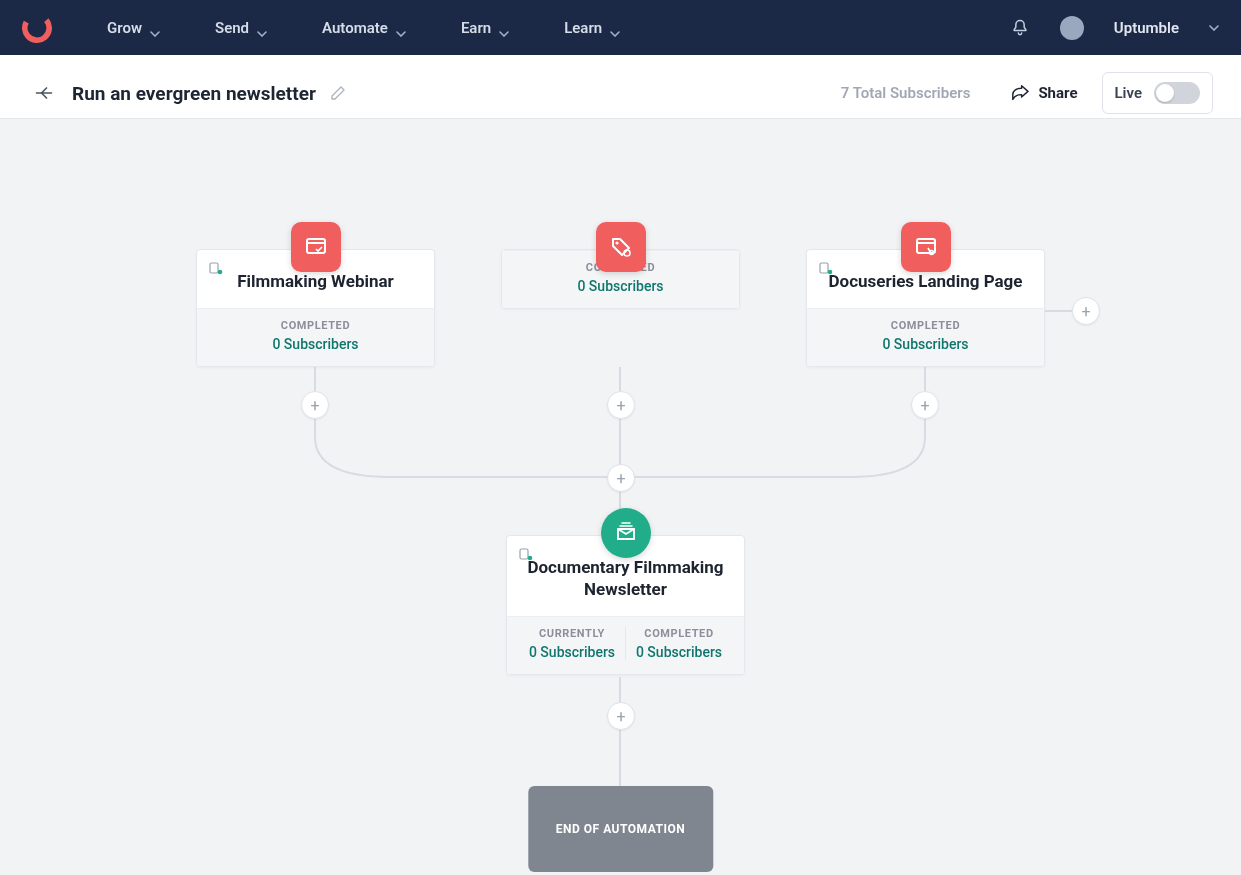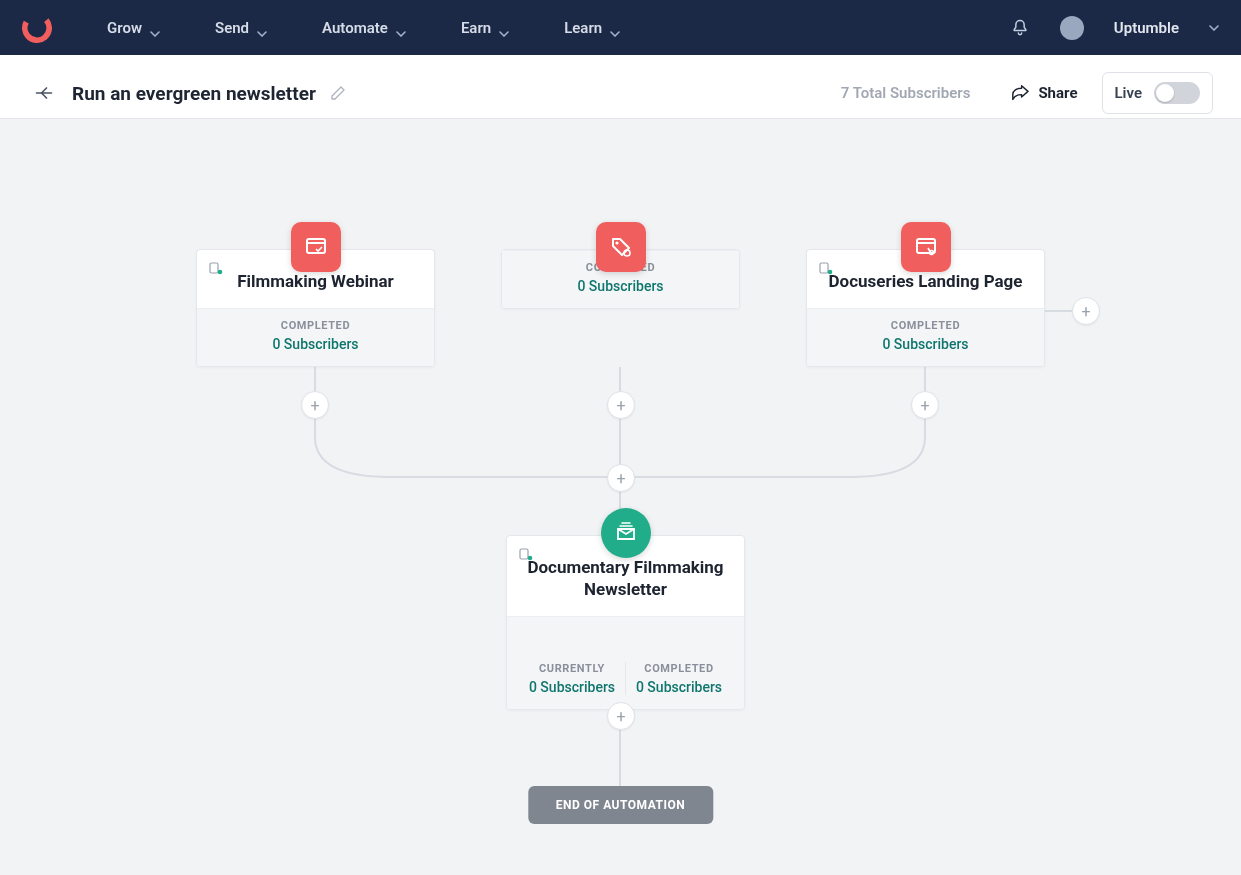--- a/index.html
+++ b/index.html
@@ -96,21 +96,21 @@
   }
   .node-title { font-size:17px; font-weight:700; color:#1d2430; line-height:1.3; }
   .node-meta {
     background:#f4f5f7;
     border-top:1px solid #eceef2;
     padding:10px 12px 14px;
     text-align:center;
     border-radius:0 0 4px 4px;
   }
   .node-meta.split { display:flex; }
-  .meta-col { flex:1;margin-top:35px; }
+  .meta-col { flex:1; }
   .meta-col + .meta-col { border-left:1px solid #e5e7eb; }
   .meta-label {
     font-size:11px; font-weight:700; letter-spacing:.6px;
     color:#8a909b; text-transform:uppercase;
   }
   .meta-value {
     font-size:14px; color:#0f766e; margin-top:4px; font-weight:500;
   }
 
   .node-icon {
@@ -130,21 +130,21 @@
     background:#ffffff; border:1px solid #dfe2e8;
     display:flex; align-items:center; justify-content:center;
     cursor:pointer; box-shadow:0 1px 2px rgba(0,0,0,.06);
     font-size:16px; color:#9aa2ad; font-weight:400;
   }
 
   .end-pill {
     position:absolute;
     background:#808690; color:#ffffff;
     font-size:12px; font-weight:700; letter-spacing:.5px;
-    padding:12px 28px; border-radius:6px;
+    padding:36px 28px; border-radius:6px;
     left:50%; transform:translateX(-50%);
     text-transform:uppercase;
   }
 
   
   #node1 { left:196px; top:130px; }
   #node2 { left:501px; top:130px; }
   #node3 { left:806px; top:130px; }
   #node4 { left:506px; top:416px; }
 

